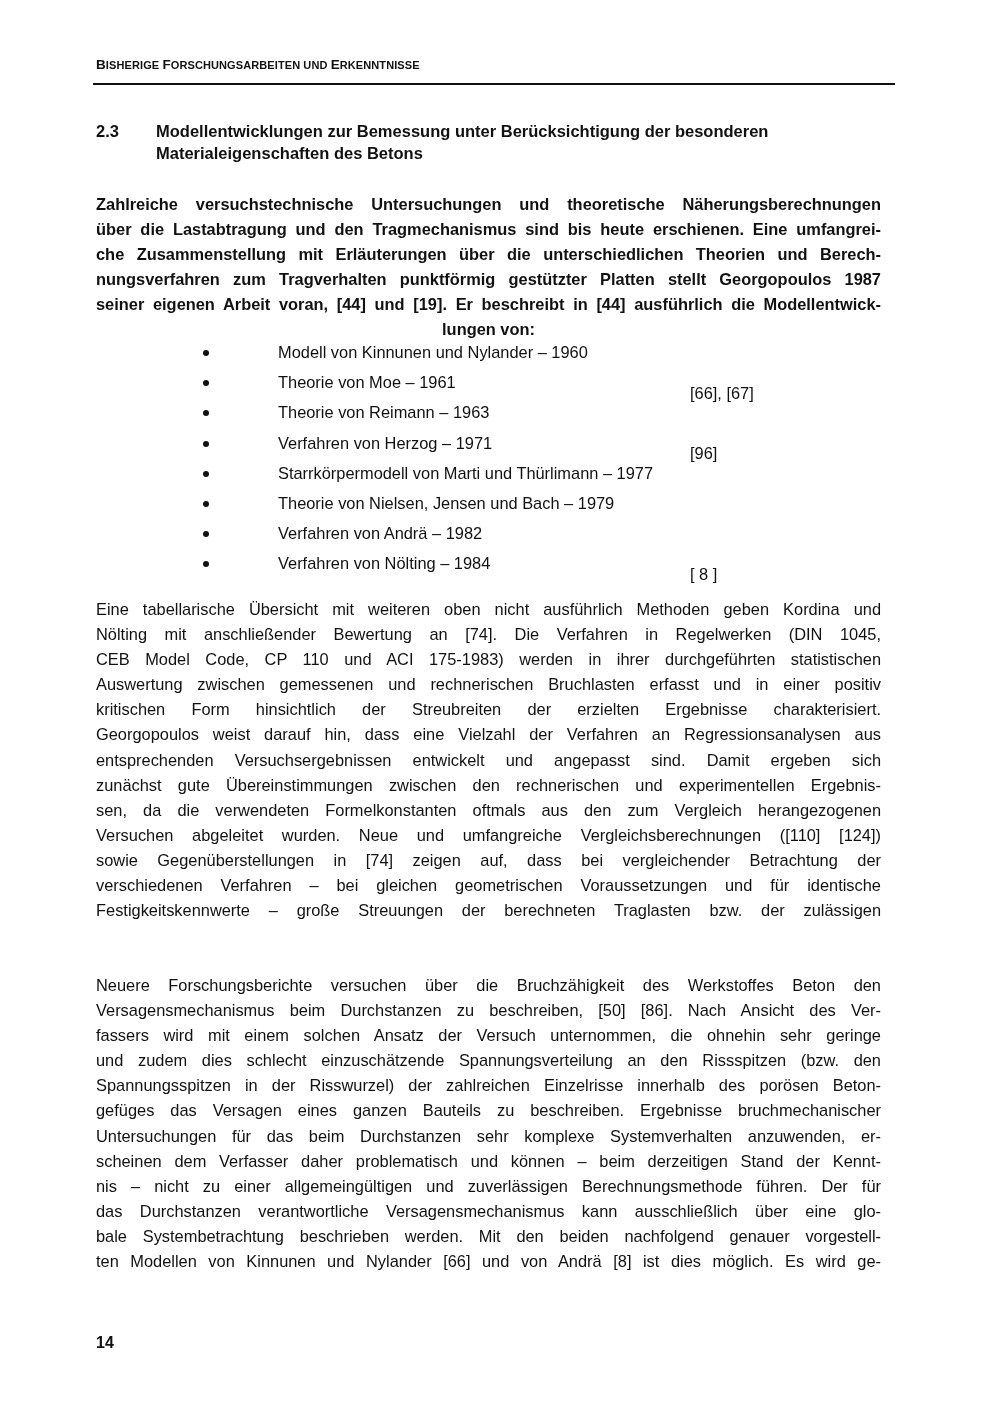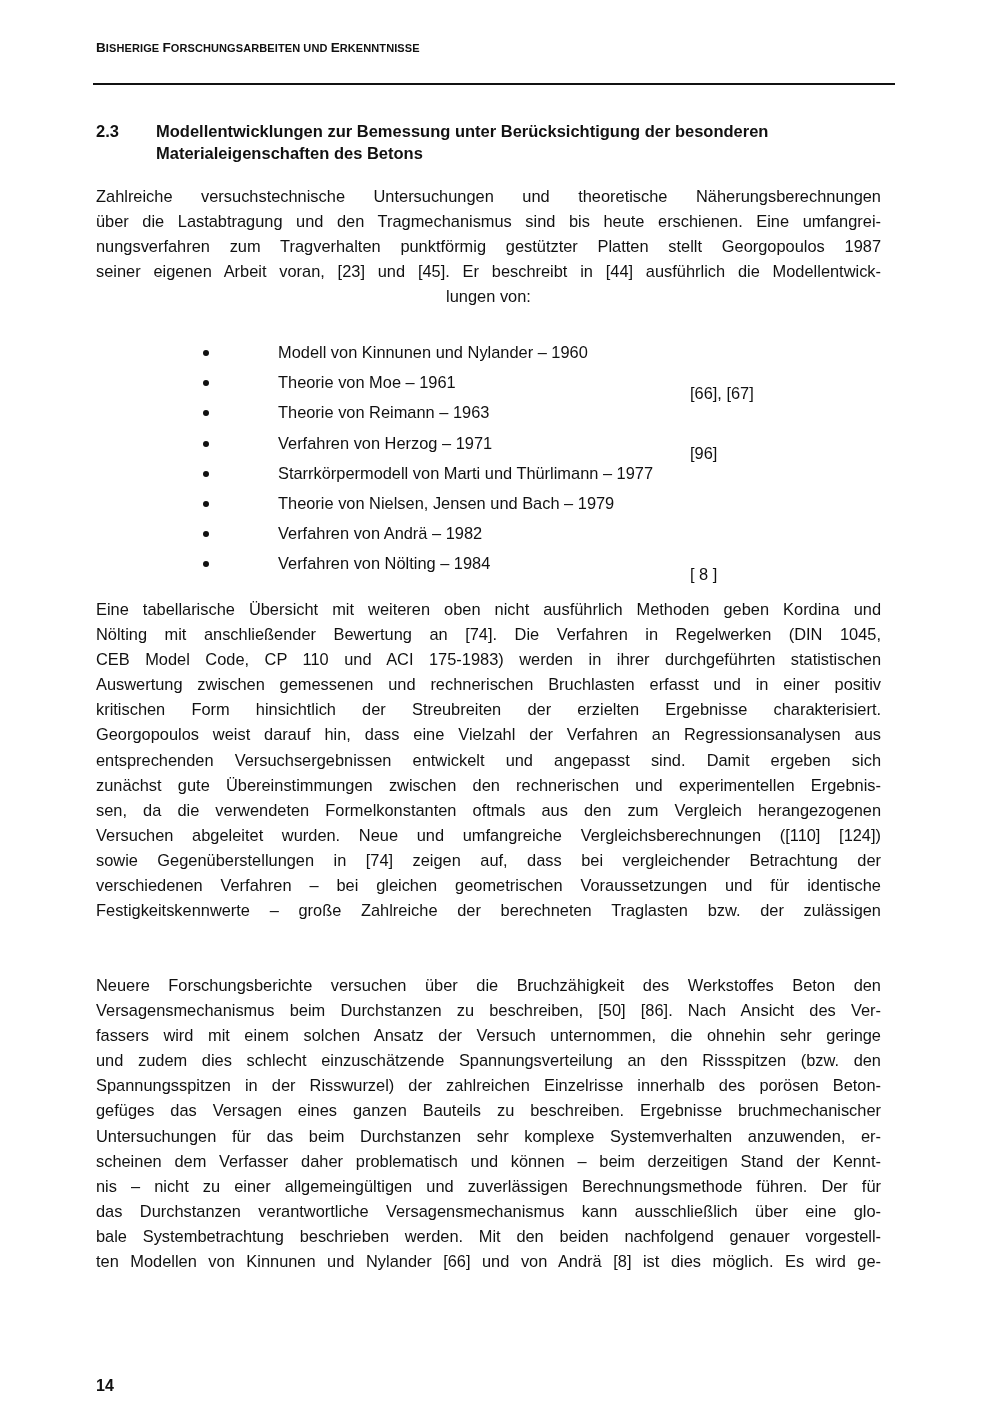--- a/index.html
+++ b/index.html
@@ -1,53 +1,54 @@
 <!DOCTYPE html>
 <html><head>
 <meta charset="utf-8">
 <style>
   html, body { margin: 0; padding: 0; background: #ffffff; }
   body { width: 1000px; height: 1415px; position: relative; overflow: hidden; color: #111; font-family: "Liberation Sans", sans-serif; }
-  .running-header { position: absolute; left: 96px; top: 40px; font-size: 13.5px; font-weight: bold; letter-spacing: 0.1px; }
+  .running-header { position: absolute; left: 96px; top: 57px; font-size: 13.5px; font-weight: bold; letter-spacing: 0.1px; }
   .running-header .sc { font-size: 11px; }
   .header-rule { position: absolute; left: 93px; top: 83px; width: 802px; height: 2px; background: #111; }
   .section-heading { position: absolute; left: 96px; top: 120px; font-size: 16.5px; font-weight: bold; line-height: 22px; }
   .section-heading .num { position: absolute; left: 0; top: 0; }
   .section-heading .title { position: absolute; left: 60px; top: 0; width: 760px; }
   .para { position: absolute; left: 96px; width: 785px; font-size: 16.4px; }
   .line { height: 25.1px; line-height: 25.1px; white-space: nowrap; text-align: center; }
   .j { text-align: justify; text-align-last: justify; white-space: normal; overflow: hidden; }
   .bullets { position: absolute; left: 200px; top: 340px; width: 600px; font-size: 16.4px; }
   .bullet-row { position: relative; height: 30.2px; line-height: 24px; }
   .bullet-dot { position: absolute; left: 3px; top: 10px; width: 6px; height: 6px; border-radius: 50%; background: #111; }
   .bullet-text { position: absolute; left: 38px; top: 0; white-space: nowrap; margin-left: 40px; }
   .bullet-ref { position: absolute; left: 490px; top: 0; white-space: nowrap; margin-top: 41px; }
-  .page-number { position: absolute; left: 96px; top: 1334px; font-size: 16px; font-weight: bold; margin-top: 43px; }
+  .page-number { position: absolute; left: 96px; top: 1334px; font-size: 16px; font-weight: bold; }
 </style>
 </head>
 <body>
 
 <div class="running-header">
   <span>B</span><span class="sc">ISHERIGE </span><span>F</span><span class="sc">ORSCHUNGSARBEITEN UND </span><span>E</span><span class="sc">RKENNTNISSE</span>
 </div>
 <div class="header-rule"></div>
 
 <div class="section-heading">
   <div class="num">2.3</div>
   <div class="title">
     <div>Modellentwicklungen zur Bemessung unter Berücksichtigung der besonderen</div>
     <div>Materialeigenschaften des Betons</div>
   </div>
 </div>
 
-<div class="para" style="top:184px;">
+<div class="para" style="top:192px;font-weight:bold;">
   <div class="line j">Zahlreiche versuchstechnische Untersuchungen und theoretische Näherungsberechnungen</div>
   <div class="line j">über die Lastabtragung und den Tragmechanismus sind bis heute erschienen. Eine umfangrei-</div>
+  <div class="line j">che Zusammenstellung mit Erläuterungen über die unterschiedlichen Theorien und Berech-</div>
   <div class="line j">nungsverfahren zum Tragverhalten punktförmig gestützter Platten stellt Georgopoulos 1987</div>
-  <div class="line j">seiner eigenen Arbeit voran, [23] und [45]. Er beschreibt in [44] ausführlich die Modellentwick-</div>
+  <div class="line j">seiner eigenen Arbeit voran, [44] und [19]. Er beschreibt in [44] ausführlich die Modellentwick-</div>
   <div class="line">lungen von:</div>
 </div>
 
 <div class="bullets">
   <div class="bullet-row">
     <span class="bullet-dot"></span>
     <span class="bullet-text">Modell von Kinnunen und Nylander – 1960</span>
     <span class="bullet-ref">[66], [67]</span>
   </div>
   <div class="bullet-row">
@@ -93,21 +94,21 @@
   <div class="line j">CEB Model Code, CP 110 und ACI 175-1983) werden in ihrer durchgeführten statistischen</div>
   <div class="line j">Auswertung zwischen gemessenen und rechnerischen Bruchlasten erfasst und in einer positiv</div>
   <div class="line j">kritischen Form hinsichtlich der Streubreiten der erzielten Ergebnisse charakterisiert.</div>
   <div class="line j">Georgopoulos weist darauf hin, dass eine Vielzahl der Verfahren an Regressionsanalysen aus</div>
   <div class="line j">entsprechenden Versuchsergebnissen entwickelt und angepasst sind. Damit ergeben sich</div>
   <div class="line j">zunächst gute Übereinstimmungen zwischen den rechnerischen und experimentellen Ergebnis-</div>
   <div class="line j">sen, da die verwendeten Formelkonstanten oftmals aus den zum Vergleich herangezogenen</div>
   <div class="line j">Versuchen abgeleitet wurden. Neue und umfangreiche Vergleichsberechnungen ([110] [124])</div>
   <div class="line j">sowie Gegenüberstellungen in [74] zeigen auf, dass bei vergleichender Betrachtung der</div>
   <div class="line j">verschiedenen Verfahren – bei gleichen geometrischen Voraussetzungen und für identische</div>
-  <div class="line j">Festigkeitskennwerte – große Zahlreiche der berechneten Traglasten bzw. der zulässigen</div>
+  <div class="line j">Festigkeitskennwerte – große Streuungen der berechneten Traglasten bzw. der zulässigen</div>
 </div>
 
 <div class="para" style="top:973px;">
   <div class="line j">Neuere Forschungsberichte versuchen über die Bruchzähigkeit des Werkstoffes Beton den</div>
   <div class="line j">Versagensmechanismus beim Durchstanzen zu beschreiben, [50] [86]. Nach Ansicht des Ver-</div>
   <div class="line j">fassers wird mit einem solchen Ansatz der Versuch unternommen, die ohnehin sehr geringe</div>
   <div class="line j">und zudem dies schlecht einzuschätzende Spannungsverteilung an den Rissspitzen (bzw. den</div>
   <div class="line j">Spannungsspitzen in der Risswurzel) der zahlreichen Einzelrisse innerhalb des porösen Beton-</div>
   <div class="line j">gefüges das Versagen eines ganzen Bauteils zu beschreiben. Ergebnisse bruchmechanischer</div>
   <div class="line j">Untersuchungen für das beim Durchstanzen sehr komplexe Systemverhalten anzuwenden, er-</div>

